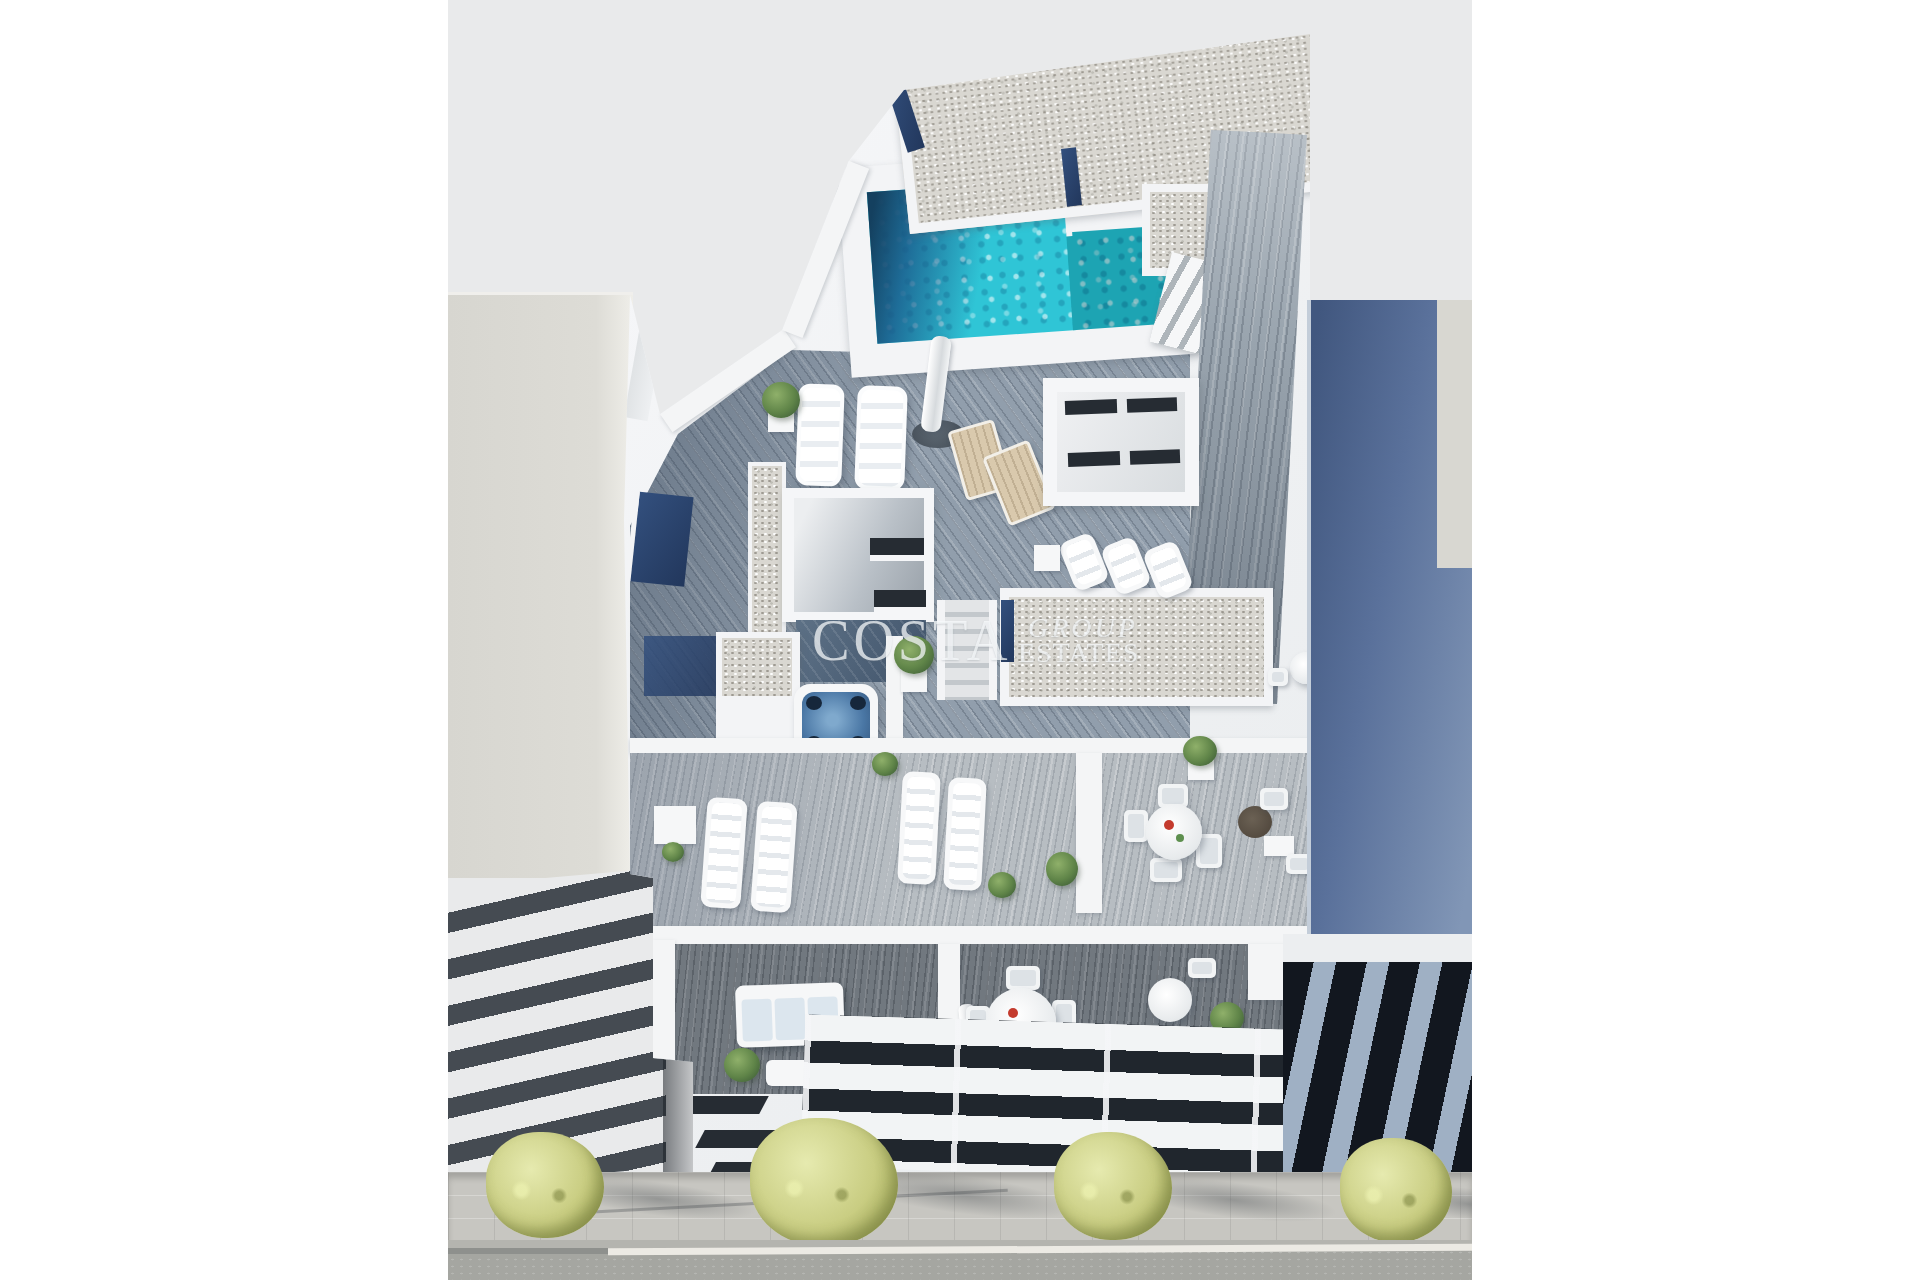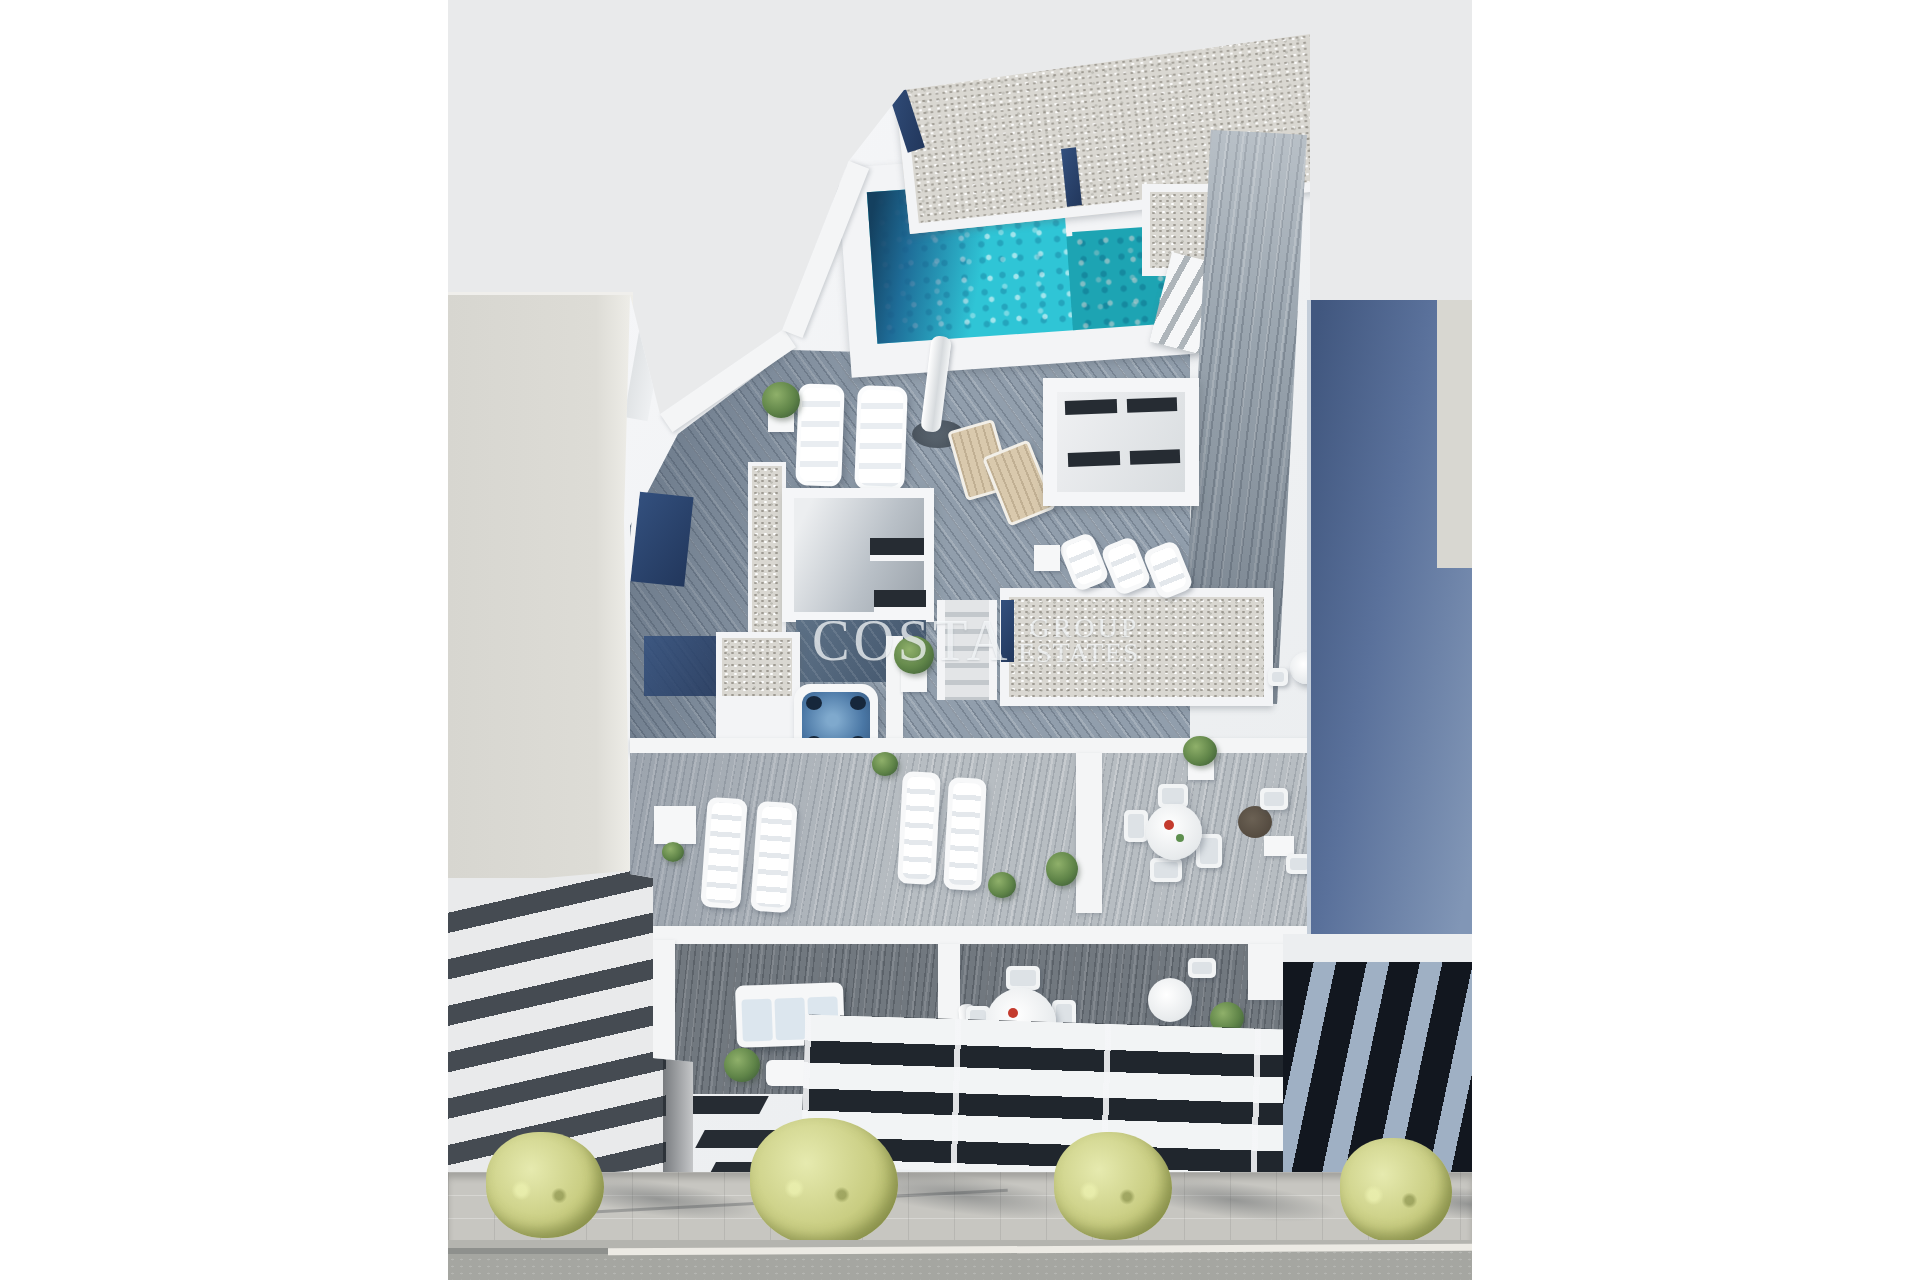--- a/index.html
+++ b/index.html
@@ -1,16 +1,16 @@
 <!DOCTYPE html>
 <html><head>
 <meta charset="utf-8">
 <style>
   html,body{margin:0;padding:0;background:#ffffff;font-family:"Liberation Sans",sans-serif;}
-  .canvas{position:relative;width:1920px;height:1280px;background:#ffffff;overflow:hidden;text-align:right;}
+  .canvas{position:relative;width:1920px;height:1280px;background:#ffffff;overflow:hidden;}
   .photo{position:absolute;left:448px;top:0;width:1024px;height:1280px;background:#e9eaeb;overflow:hidden;}
   .abs{position:absolute;}
   
   .white-vol{background:#f3f4f6;}
   .gravel{
     background-color:#d9d7d1;
     background-image:
       radial-gradient(rgba(110,105,95,.55) 1px, transparent 1.6px),
       radial-gradient(rgba(255,255,255,.95) 1px, transparent 1.6px),
       radial-gradient(rgba(140,140,130,.35) 1px, transparent 1.8px);
@@ -91,21 +91,21 @@
   .slit{background:#262c33;}
   .watermark{
     font-family:"Liberation Serif",serif;
     color:rgba(250,252,254,.72);
     text-shadow:0 1px 2px rgba(90,100,110,.22);
     display:flex;align-items:flex-start;
     pointer-events:none;
   }
   .wm-main{font-size:60px;line-height:48px;letter-spacing:4px;transform:scaleX(.94);transform-origin:left;}
   .wm-col{display:flex;flex-direction:column;margin-left:-6px;}
-  .wm-sub1{font-size:28px;line-height:24px;letter-spacing:3px;margin-left:10px;}
+  .wm-sub1{font-size:28px;line-height:24px;letter-spacing:3px;margin-left:10px;font-style:italic;}
   .wm-sub2{font-size:28px;line-height:26px;letter-spacing:1px;}
 </style>
 </head>
 <body>
 
 <div class="canvas">
   <div class="photo">
 
     <div class="abs" style="left:0;top:292px;width:185px;height:586px;background:linear-gradient(90deg,#d7d6d0,#dddcd6 80%,#efeee9);box-shadow:inset 0 3px 0 #f0efec;"></div>
     <div class="abs louver-left" style="left:0;top:877px;width:218px;height:300px;"></div>

